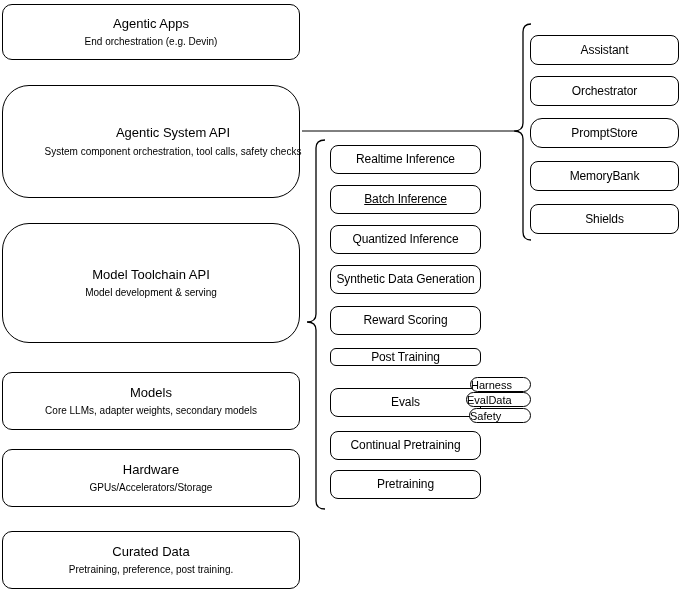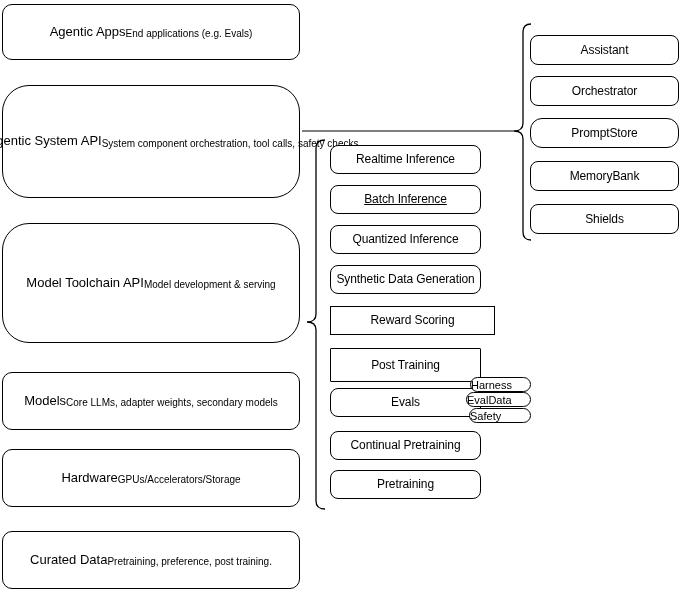--- a/index.html
+++ b/index.html
@@ -4,21 +4,21 @@
 <style>
   html,body{margin:0;padding:0;background:#ffffff;}
   .canvas{
     position:relative;width:682px;height:591px;background:#ffffff;
     font-family:"Liberation Sans",sans-serif;color:#000000;overflow:hidden;
   }
   .wires{position:absolute;left:0;top:0;width:682px;height:591px;}
   .box{
     position:absolute;box-sizing:border-box;background:#ffffff;
     border:1.3px solid #000000;
-    display:flex;flex-direction:row;align-items:center;justify-content:center;
+    display:flex;flex-direction:column;align-items:center;justify-content:center;
     text-align:center;
   }
   .title{font-size:13px;line-height:1.25;white-space:nowrap;}
   .sub{font-size:10px;line-height:1.2;margin-top:4px;white-space:nowrap;}
   .label{font-size:12px;line-height:1.2;white-space:nowrap;letter-spacing:-0.1px;}
   .pill{
     position:absolute;box-sizing:border-box;background:#ffffff;
     border:1.3px solid #000000;border-radius:8px;
     display:flex;align-items:center;
     font-size:11px;white-space:nowrap;
@@ -30,21 +30,21 @@
 <div class="canvas">
 
   <svg class="wires" viewBox="0 0 682 591">
     <path d="M302 131 L514 131" stroke="#000000" stroke-width="1" fill="none"></path>
     <path d="M531 24 Q523 24 523 32 L523 123 Q523 131 514 131 Q523 131 523 139 L523 232 Q523 240 531 240" stroke="#000000" stroke-width="1.3" fill="none"></path>
     <path d="M325 140 Q316 140 316 148 L316 314 Q316 322 307 322 Q316 322 316 330 L316 501 Q316 509 325 509" stroke="#000000" stroke-width="1.3" fill="none"></path>
   </svg>
 
   <div class="box" style="left:2px;top:4px;width:298px;height:56px;border-radius:10px;">
     <div class="title">Agentic Apps</div>
-    <div class="sub">End applications (e.g. Evals)</div>
+    <div class="sub">End orchestration (e.g. Devin)</div>
   </div>
 
   <div class="box" style="left:2px;top:85px;width:298px;height:113px;border-radius:27px;padding-left:44px;">
     <div class="title">Agentic System API</div>
     <div class="sub">System component orchestration, tool calls, safety checks</div>
   </div>
 
   <div class="box" style="left:2px;top:223px;width:298px;height:120px;border-radius:27px;">
     <div class="title">Model Toolchain API</div>
     <div class="sub">Model development &amp; serving</div>
@@ -70,24 +70,24 @@
   </div>
   <div class="box" style="left:330px;top:185px;width:151px;height:29px;border-radius:8px;text-decoration:underline;">
     <div class="label">Batch Inference</div>
   </div>
   <div class="box" style="left:330px;top:225px;width:151px;height:29px;border-radius:8px;">
     <div class="label">Quantized Inference</div>
   </div>
   <div class="box" style="left:330px;top:265px;width:151px;height:29px;border-radius:8px;">
     <div class="label">Synthetic Data Generation</div>
   </div>
-  <div class="box" style="left:330px;top:306px;width:165px;height:29px;border-radius:0;">
+  <div class="box" style="left:330px;top:306px;width:151px;height:29px;border-radius:8px;">
     <div class="label">Reward Scoring</div>
   </div>
-  <div class="box" style="left:330px;top:348px;width:151px;height:34px;border-radius:1px;">
+  <div class="box" style="left:330px;top:348px;width:151px;height:18px;border-radius:6px;">
     <div class="label">Post Training</div>
   </div>
   <div class="box" style="left:330px;top:388px;width:151px;height:29px;border-radius:8px;">
     <div class="label">Evals</div>
   </div>
   <div class="box" style="left:330px;top:431px;width:151px;height:29px;border-radius:8px;">
     <div class="label">Continual Pretraining</div>
   </div>
   <div class="box" style="left:330px;top:470px;width:151px;height:29px;border-radius:8px;">
     <div class="label">Pretraining</div>

